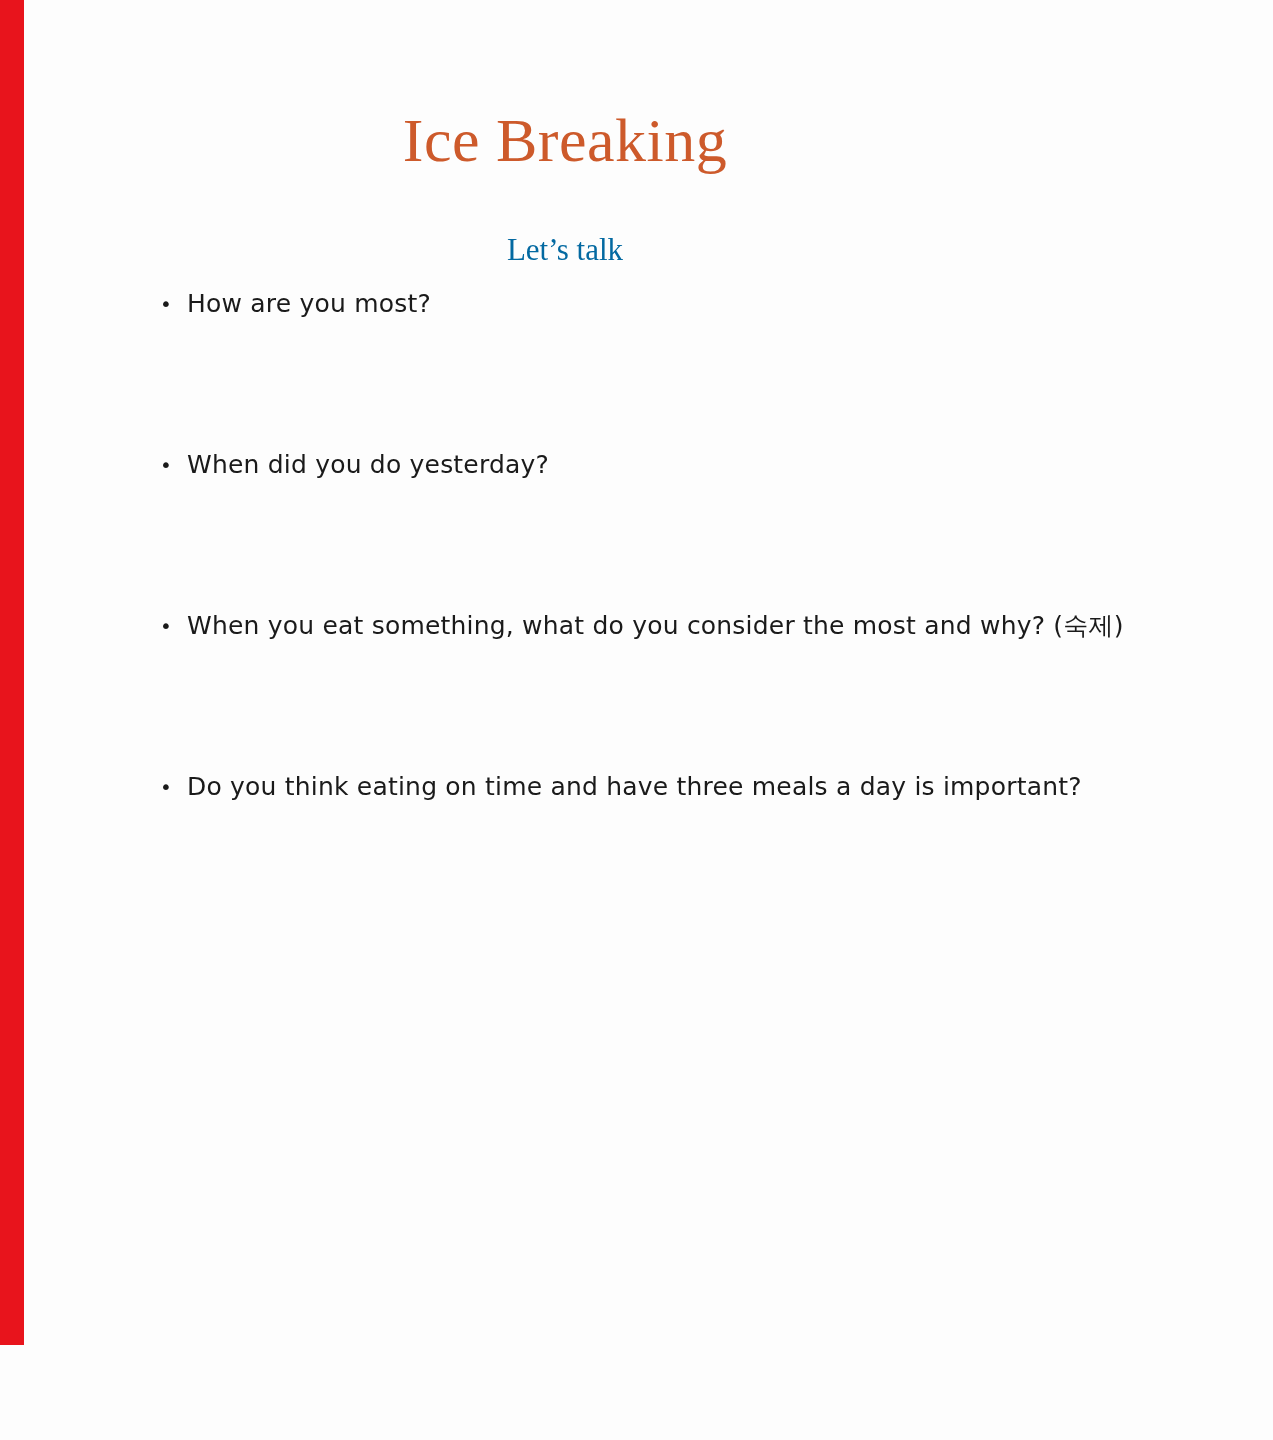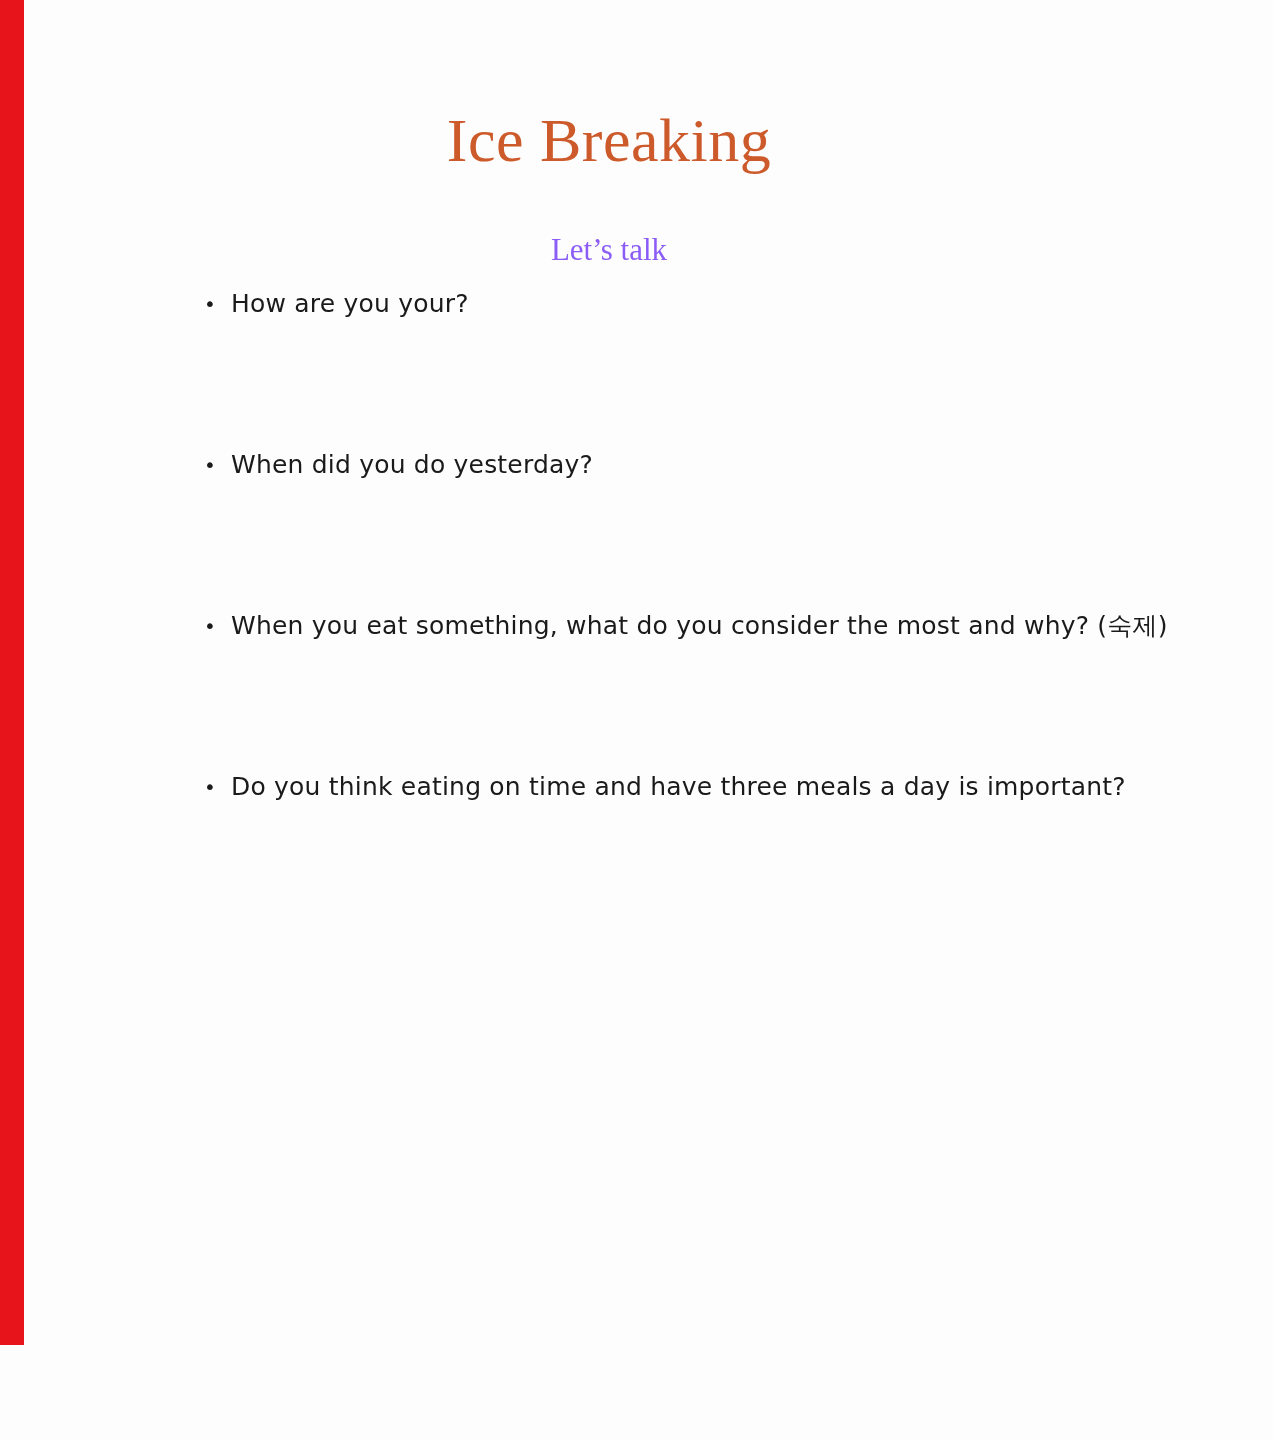--- a/index.html
+++ b/index.html
@@ -65,29 +65,29 @@
     display: inline-block;
     text-indent: 0;
     font-size: 20px;
     margin-right: 15px;
     vertical-align: 1px;
   }
 </style>
 </head>
 <body>
 
-<div class="page" style="background-color: rgb(253, 253, 253); padding-left: 44px;">
+<div class="page" style="background-color: rgb(253, 253, 253);">
 
   <div class="left-strip" style="background-color: rgb(232, 20, 28);"></div>
 
   <div class="header">
     <h1 class="title" style="color: rgb(205, 90, 43);">Ice Breaking</h1>
-    <h2 class="subtitle" style="color: #8b5cf6;">Let’s talk</h2>
+    <h2 class="subtitle" style="color: #0369a1;">Let’s talk</h2>
   </div>
 
   <div class="questions">
-    <p class="question"><span class="bullet">•</span><span>How are you your?</span></p>
+    <p class="question"><span class="bullet">•</span><span>How are you most?</span></p>
     <p class="question"><span class="bullet">•</span><span>When did you do yesterday?</span></p>
     <p class="question"><span class="bullet">•</span><span>When you eat something, what do you consider the most and why? (숙제)</span></p>
     <p class="question"><span class="bullet">•</span><span>Do you think eating on time and have three meals a day is important?</span></p>
   </div>
 
 </div>
 
 </body></html>

